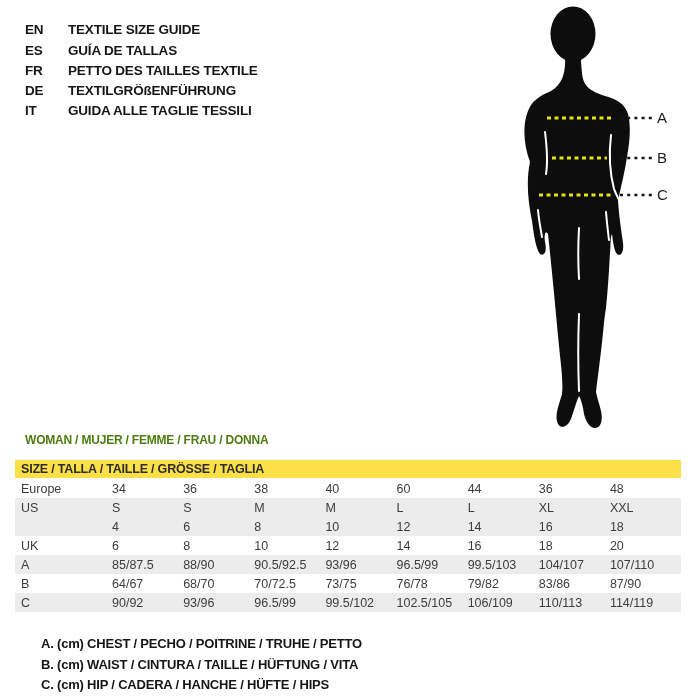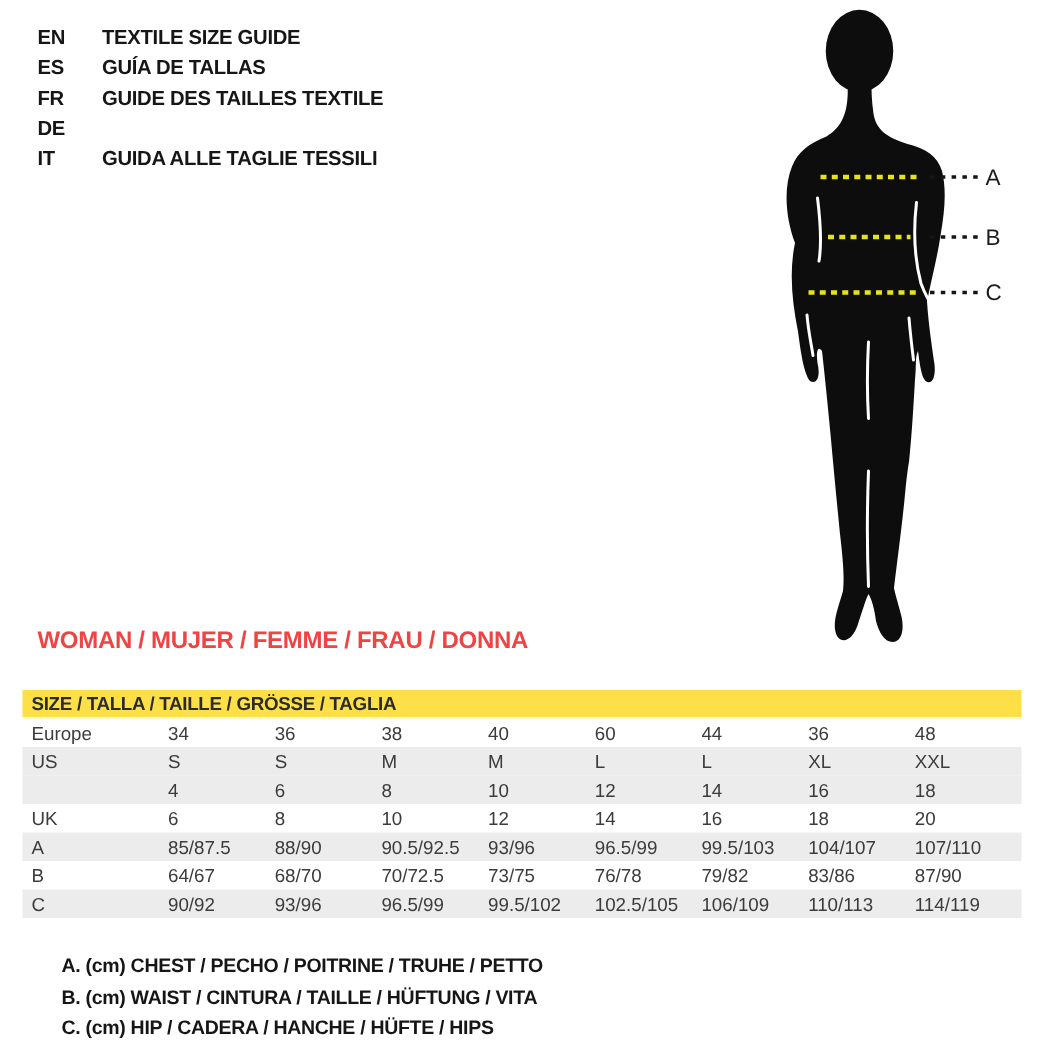--- a/index.html
+++ b/index.html
@@ -2,28 +2,28 @@
 <html><head>
 <meta charset="utf-8">
 <style>
   html,body { margin:0; padding:0; }
   body {
     width:700px; height:700px; position:relative; background:#ffffff;
     font-family:"Liberation Sans", sans-serif; overflow:hidden;
   }
   
   .lang-block { position:absolute; left:25px; top:17px; }
-  .lang-row { display:flex; height:20.3px; align-items:flex-start;
+  .lang-row { display:flex; height:20.3px; align-items:flex-end;
               font-weight:bold; font-size:13.5px; color:#161616; letter-spacing:-0.2px; }
   .lang-code { width:43px; flex:0 0 43px; }
   
   .figure-wrap { position:absolute; left:490px; top:0; width:200px; height:435px; }
   
-  .section-title { position:absolute; left:25px; top:419px;
-                   font-size:16px; font-weight:bold; color:#ef4444; letter-spacing:-0.2px; }
+  .section-title { position:absolute; left:25px; top:433px;
+                   font-size:12px; font-weight:bold; color:#4d7c0f; letter-spacing:-0.2px; }
   
   .size-table { position:absolute; left:15px; top:460px; width:666px;
                 font-size:12.5px; color:#3c3c3c; }
   .t-header { height:18px; display:flex; align-items:center; padding-left:6px;
               font-weight:bold; font-size:12.5px; color:#2b2b2b;
               border-bottom:1px solid #ffffff; box-sizing:content-box; letter-spacing:-0.2px; }
   .t-row { display:grid; grid-template-columns:97px repeat(8, 1fr);
            height:19px; align-items:center; }
   .t-row.shaded { background:#ececec; }
   .t-row .lbl { padding-left:6px; text-align:left; }
@@ -40,24 +40,25 @@
   <div class="lang-row">
     <span class="lang-code">EN</span>
     <span class="lang-text">TEXTILE SIZE GUIDE</span>
   </div>
   <div class="lang-row">
     <span class="lang-code">ES</span>
     <span class="lang-text">GUÍA DE TALLAS</span>
   </div>
   <div class="lang-row">
     <span class="lang-code">FR</span>
-    <span class="lang-text">GUIDE DES TAILLES TEXTILE</span>
+    <span class="lang-text">PETTO DES TAILLES TEXTILE</span>
   </div>
   <div class="lang-row">
     <span class="lang-code">DE</span>
+    <span class="lang-text">TEXTILGRÖßENFÜHRUNG</span>
   </div>
   <div class="lang-row">
     <span class="lang-code">IT</span>
     <span class="lang-text">GUIDA ALLE TAGLIE TESSILI</span>
   </div>
 </div>
 
 <div class="figure-wrap">
   <svg width="200" height="435" viewBox="0 0 200 435">
     <ellipse cx="83" cy="34" rx="22.5" ry="27.5" fill="#0d0d0d"></ellipse>

